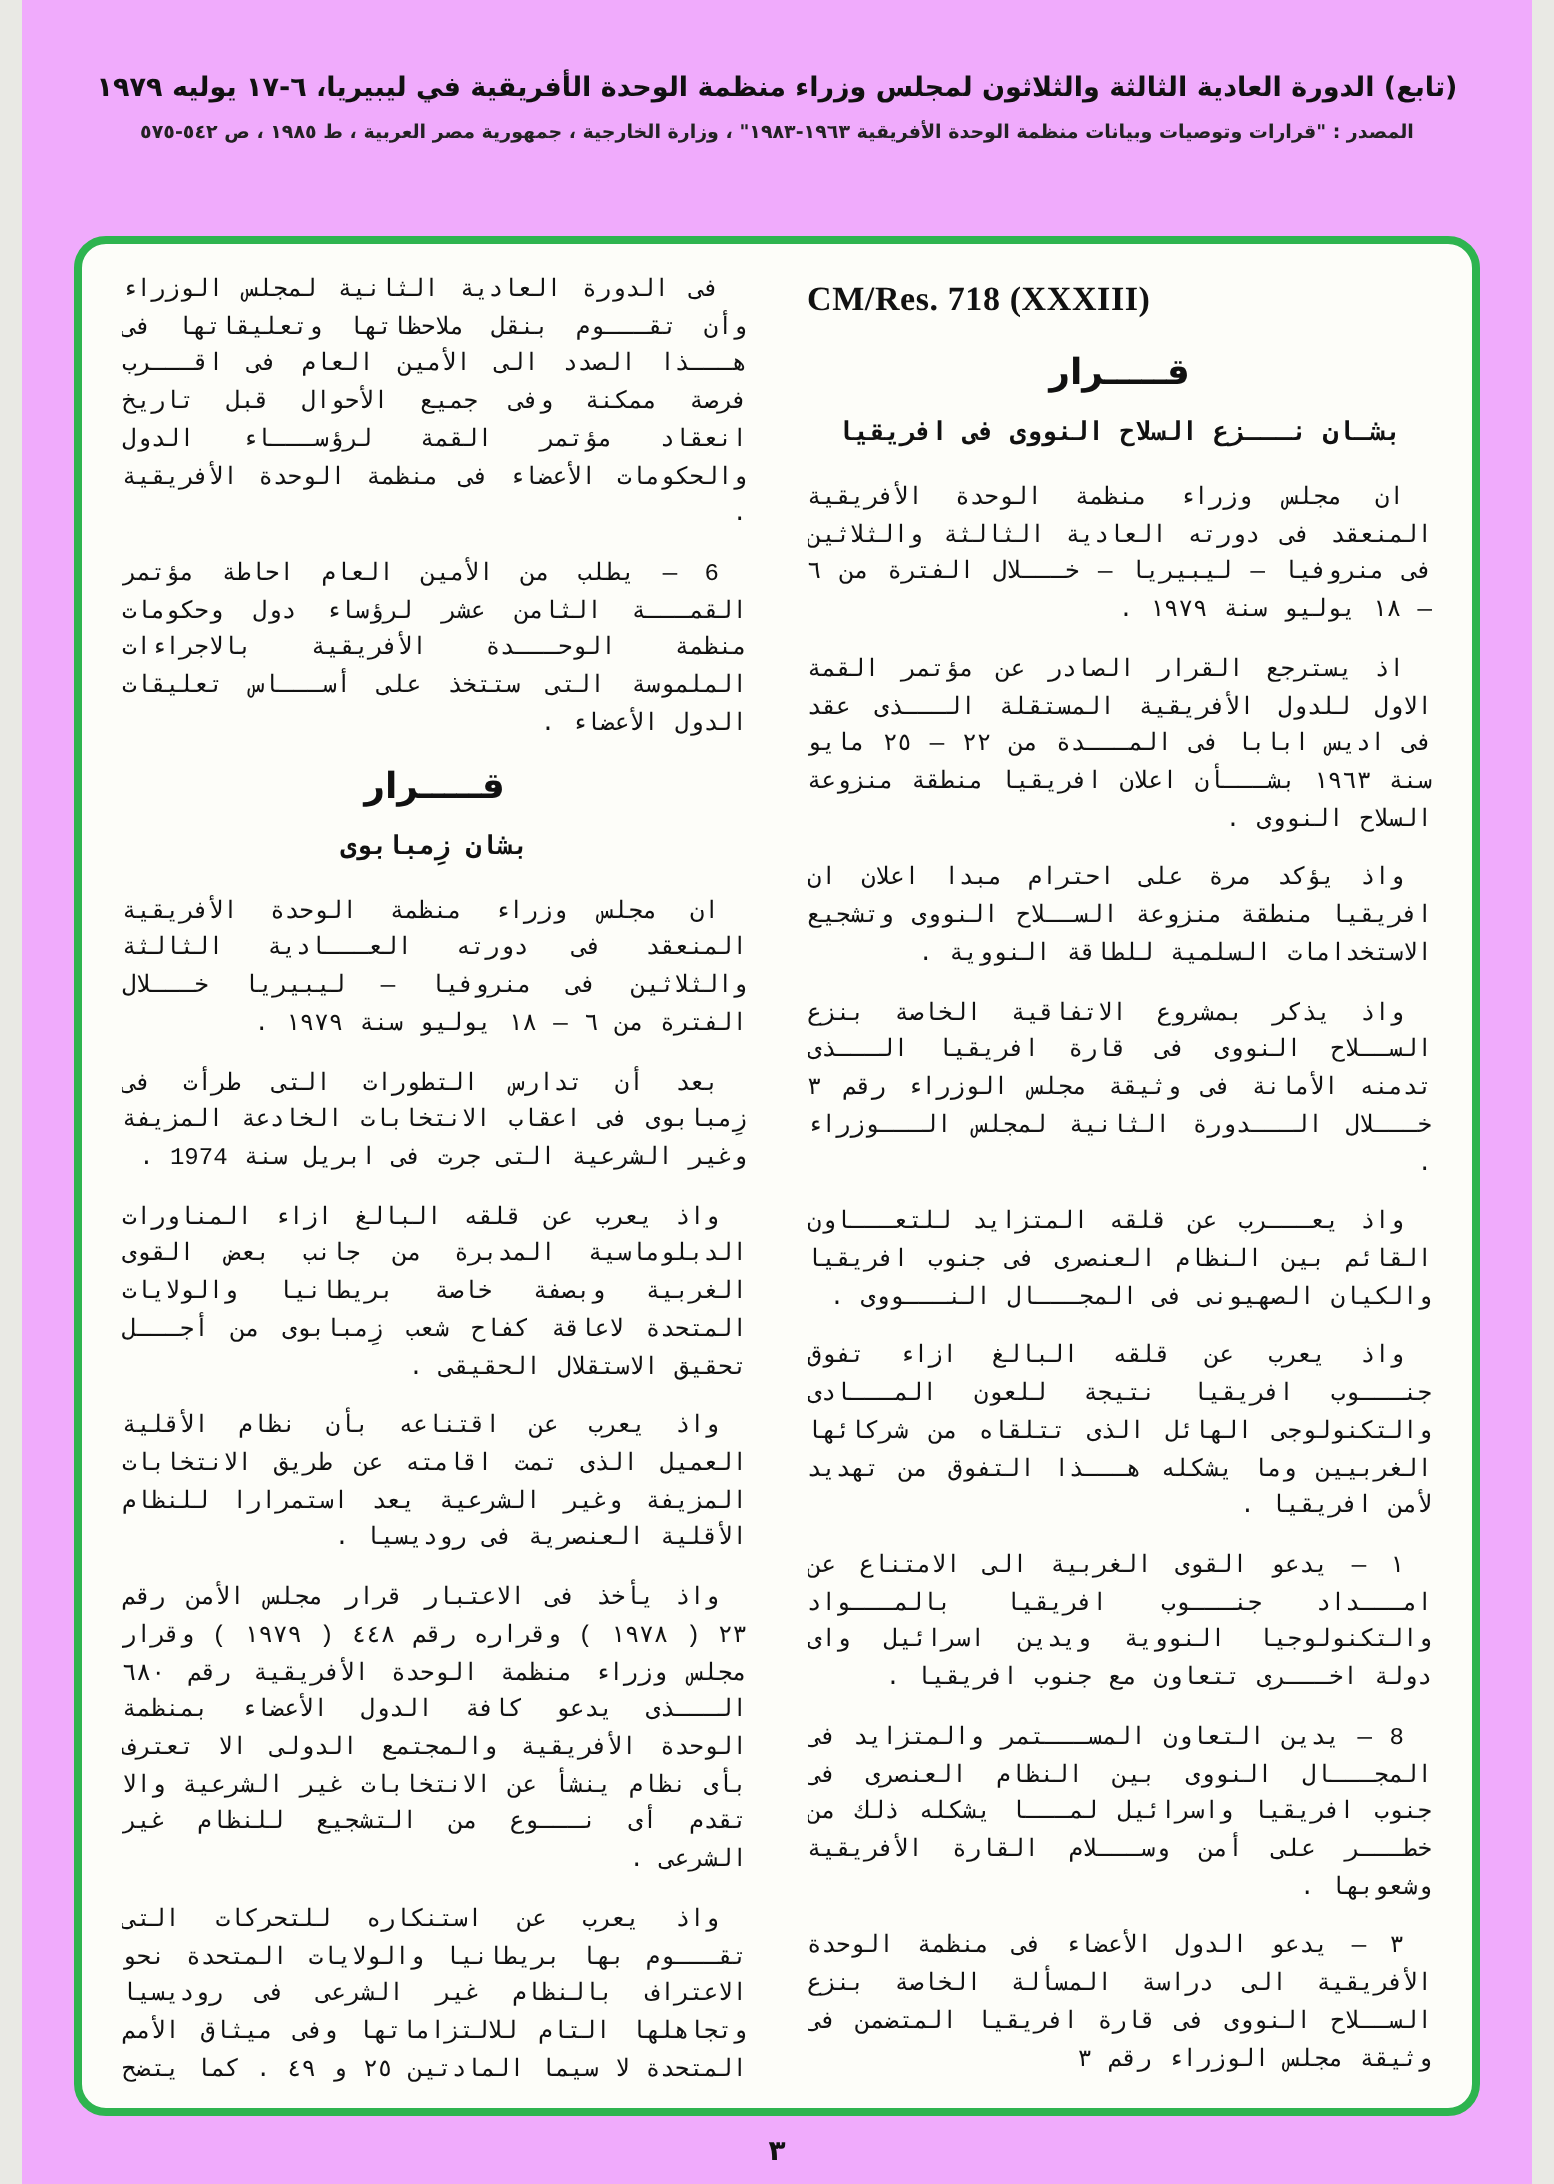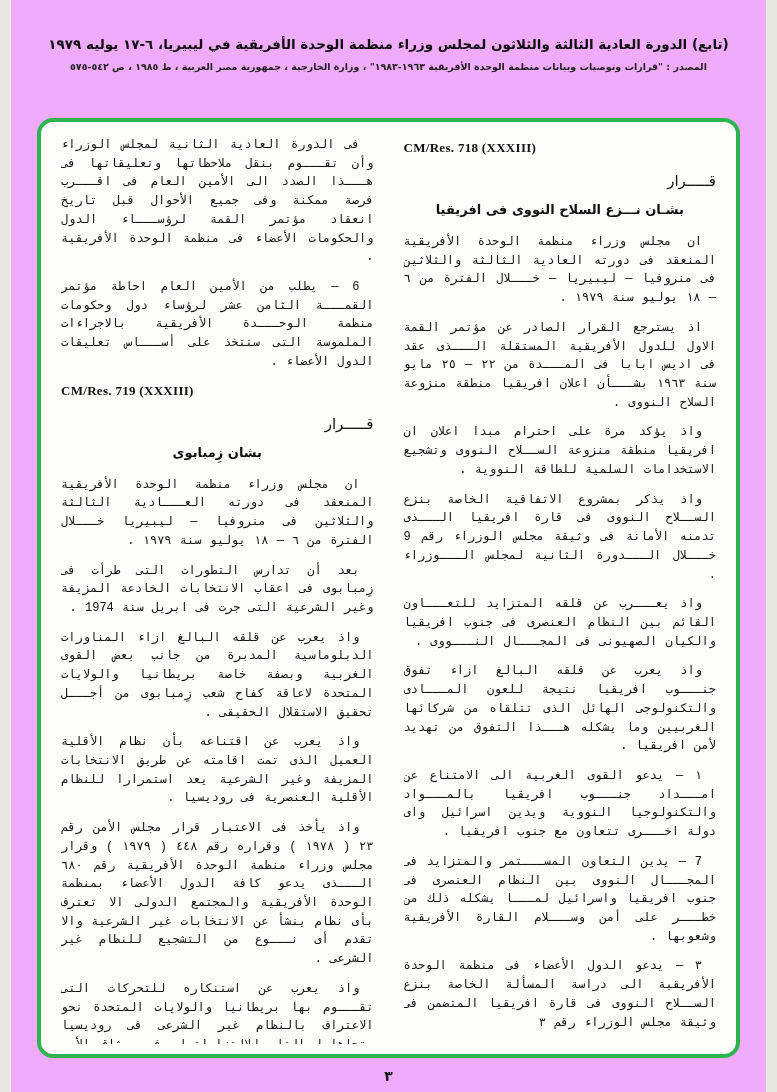--- a/index.html
+++ b/index.html
@@ -58,34 +58,36 @@
     flex: 1 1 0;
     min-width: 0;
     overflow: hidden;
   }
   .block { direction: rtl; }
   .block.code {
     direction: ltr;
     text-align: left;
     font-family: "Liberation Serif", serif;
     font-weight: bold;
-    font-size: 13px;
+    font-size: 17px;
     margin: 4px 0 16px 0;
     letter-spacing: 0.3px;
   }
   .block.title {
-    font-weight: normal;
-    font-size: 15px;
+    text-align: center;
+    font-weight: bold;
+    font-size: 18px;
     margin: 6px 0 12px 0;
   }
   .block.subtitle {
     text-align: center;
     font-weight: bold;
     font-size: 13px;
     margin: 4px 0 16px 0;
+    font-family: Liberation Mono, monospace;
   }
   .block.paragraph {
     text-align: justify;
     font-size: 12px;
     line-height: 1.56;
     margin: 0 0 11px 0;
     text-indent: 14px;
     word-spacing: 1px;
     font-family: Liberation Mono, monospace;
   }
@@ -111,31 +113,30 @@
 
   <main class="green-box" style="border-color: rgb(46, 180, 79);">
     <div class="columns">
         <div class="column">
           <div class="block code">CM/Res. 718 (XXXIII)</div>
           <div class="block title">قـــــرار</div>
           <div class="block subtitle">بشـان نـــزع السلاح النووى فى افريقيا</div>
           <div class="block paragraph">ان مجلس وزراء منظمة الوحدة الأفريقية المنعقد فى دورته العادية الثالثة والثلاثين فى منروفيا — ليبيريا — خـــلال الفترة من ٦ — ١٨ يوليو سنة ١٩٧٩ .</div>
           <div class="block paragraph">اذ يسترجع القرار الصادر عن مؤتمر القمة الاول للدول الأفريقية المستقلة الـــذى عقد فى اديس ابابا فى المـــدة من ٢٢ — ٢٥ مايو سنة ١٩٦٣ بشـــأن اعلان افريقيا منطقة منزوعة السلاح النووى .</div>
           <div class="block paragraph">واذ يؤكد مرة على احترام مبدا اعلان ان افريقيا منطقة منزوعة الســلاح النووى وتشجيع الاستخدامات السلمية للطاقة النووية .</div>
-          <div class="block paragraph">واذ يذكر بمشروع الاتفاقية الخاصة بنزع الســلاح النووى فى قارة افريقيا الـــذى تدمنه الأمانة فى وثيقة مجلس الوزراء رقم 9 خـــلال الـــدورة الثانية لمجلس الـــوزراء .</div>
+          <div class="block paragraph">واذ يذكر بمشروع الاتفاقية الخاصة بنزع الســلاح النووى فى قارة افريقيا الـــذى تدمنه الأمانة فى وثيقة مجلس الوزراء رقم ٣ خـــلال الـــدورة الثانية لمجلس الـــوزراء .</div>
           <div class="block paragraph">واذ يعـــرب عن قلقه المتزايد للتعـــاون القائم بين النظام العنصرى فى جنوب افريقيا والكيان الصهيونى فى المجـــال النـــووى .</div>
           <div class="block paragraph">واذ يعرب عن قلقه البالغ ازاء تفوق جنـــوب افريقيا نتيجة للعون المـــادى والتكنولوجى الهائل الذى تتلقاه من شركائها الغربيين وما يشكله هـــذا التفوق من تهديد لأمن افريقيا .</div>
           <div class="block paragraph">١ — يدعو القوى الغربية الى الامتناع عن امـــداد جنـــوب افريقيا بالمـــواد والتكنولوجيا النووية ويدين اسرائيل واى دولة اخـــرى تتعاون مع جنوب افريقيا .</div>
-          <div class="block paragraph">7 — يدين التعاون المســـتمر والمتزايد فى المجـــال النووى بين النظام العنصرى فى جنوب افريقيا واسرائيل لمـــا يشكله ذلك من خطـــر على أمن وســـلام القارة الأفريقية وشعوبها .</div>
+          <div class="block paragraph">8 — يدين التعاون المســـتمر والمتزايد فى المجـــال النووى بين النظام العنصرى فى جنوب افريقيا واسرائيل لمـــا يشكله ذلك من خطـــر على أمن وســـلام القارة الأفريقية وشعوبها .</div>
           <div class="block paragraph">٣ — يدعو الدول الأعضاء فى منظمة الوحدة الأفريقية الى دراسة المسألة الخاصة بنزع الســلاح النووى فى قارة افريقيا المتضمن فى وثيقة مجلس الوزراء رقم ٣</div>
         </div>
         <div class="column">
           <div class="block paragraph">فى الدورة العادية الثانية لمجلس الوزراء وأن تقـــوم بنقل ملاحظاتها وتعليقاتها فى هـــذا الصدد الى الأمين العام فى اقـــرب فرصة ممكنة وفى جميع الأحوال قبل تاريخ انعقاد مؤتمر القمة لرؤســـاء الدول والحكومات الأعضاء فى منظمة الوحدة الأفريقية .</div>
           <div class="block paragraph">6 — يطلب من الأمين العام احاطة مؤتمر القمـــة الثامن عشر لرؤساء دول وحكومات منظمة الوحـــدة الأفريقية بالاجراءات الملموسة التى ستتخذ على أســـاس تعليقات الدول الأعضاء .</div>
-          <div class="block code">CM/Res. 719 (XXXIII)</div>
           <div class="block title">قـــــرار</div>
           <div class="block subtitle">بشان زِمبابوى</div>
           <div class="block paragraph">ان مجلس وزراء منظمة الوحدة الأفريقية المنعقد فى دورته العـــادية الثالثة والثلاثين فى منروفيا — ليبيريا خـــلال الفترة من ٦ — ١٨ يوليو سنة ١٩٧٩ .</div>
           <div class="block paragraph">بعد أن تدارس التطورات التى طرأت فى زِمبابوى فى اعقاب الانتخابات الخادعة المزيفة وغير الشرعية التى جرت فى ابريل سنة 1974 .</div>
           <div class="block paragraph">واذ يعرب عن قلقه البالغ ازاء المناورات الدبلوماسية المدبرة من جانب بعض القوى الغربية وبصفة خاصة بريطانيا والولايات المتحدة لاعاقة كفاح شعب زِمبابوى من أجـــل تحقيق الاستقلال الحقيقى .</div>
           <div class="block paragraph">واذ يعرب عن اقتناعه بأن نظام الأقلية العميل الذى تمت اقامته عن طريق الانتخابات المزيفة وغير الشرعية يعد استمرارا للنظام الأقلية العنصرية فى روديسيا .</div>
           <div class="block paragraph">واذ يأخذ فى الاعتبار قرار مجلس الأمن رقم ٢٣ ( ١٩٧٨ ) وقراره رقم ٤٤٨ ( ١٩٧٩ ) وقرار مجلس وزراء منظمة الوحدة الأفريقية رقم ٦٨٠ الـــذى يدعو كافة الدول الأعضاء بمنظمة الوحدة الأفريقية والمجتمع الدولى الا تعترف بأى نظام ينشأ عن الانتخابات غير الشرعية والا تقدم أى نـــوع من التشجيع للنظام غير الشرعى .</div>
           <div class="block paragraph">واذ يعرب عن استنكاره للتحركات التى تقـــوم بها بريطانيا والولايات المتحدة نحو الاعتراف بالنظام غير الشرعى فى روديسيا وتجاهلها التام للالتزاماتها وفى ميثاق الأمم المتحدة لا سيما المادتين ٢٥ و ٤٩ . كما يتضح من تعيينهما ممثلين لـــدى نظـــام حكـــم سيالزبورى واستبدالهما مؤخرا للعميل موزيريوا .</div>
           <div class="block paragraph">واذ يعـــرب عن قلقه العميق للوجـــود العسكرى المتزايد تابع جنوب افريقيا العنصرى فى روديسيا .</div>
         </div>

